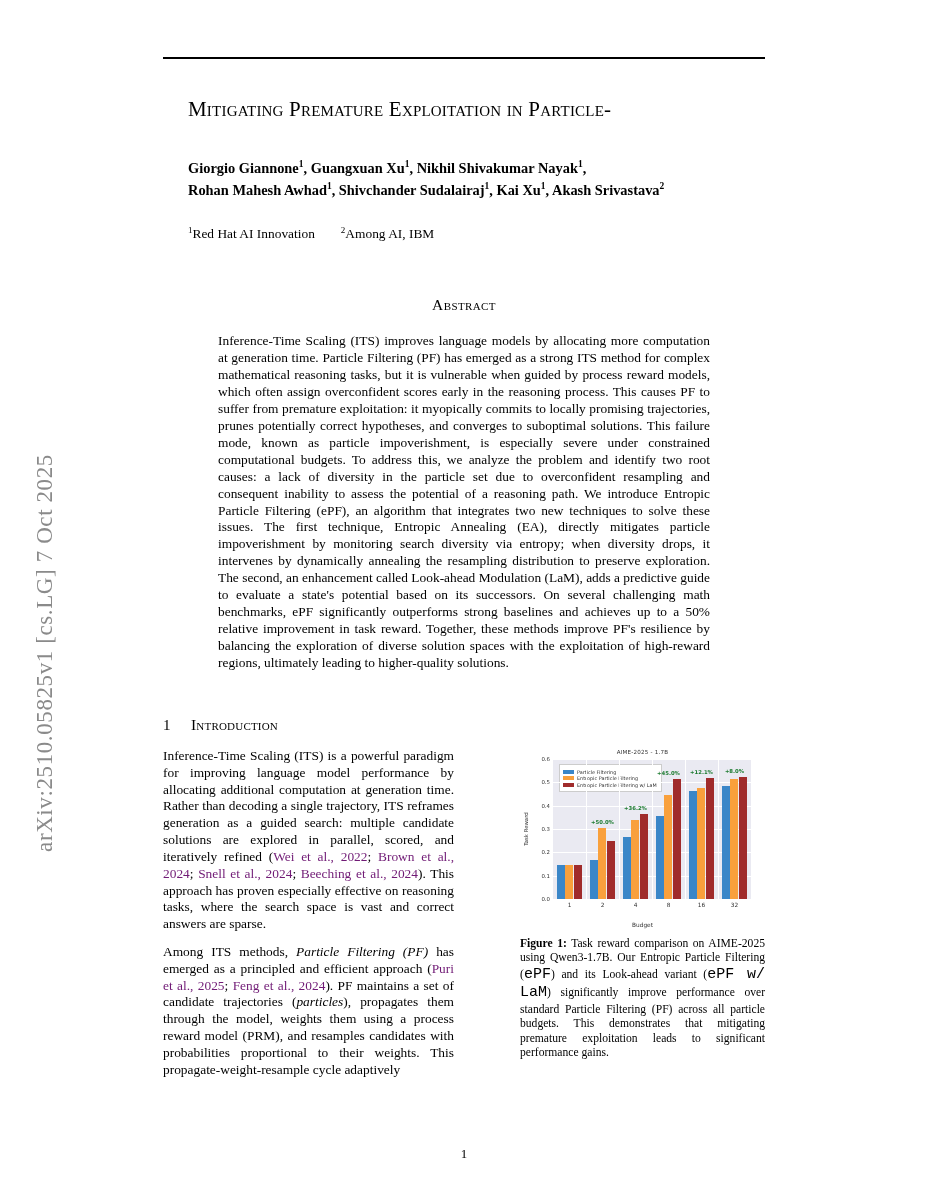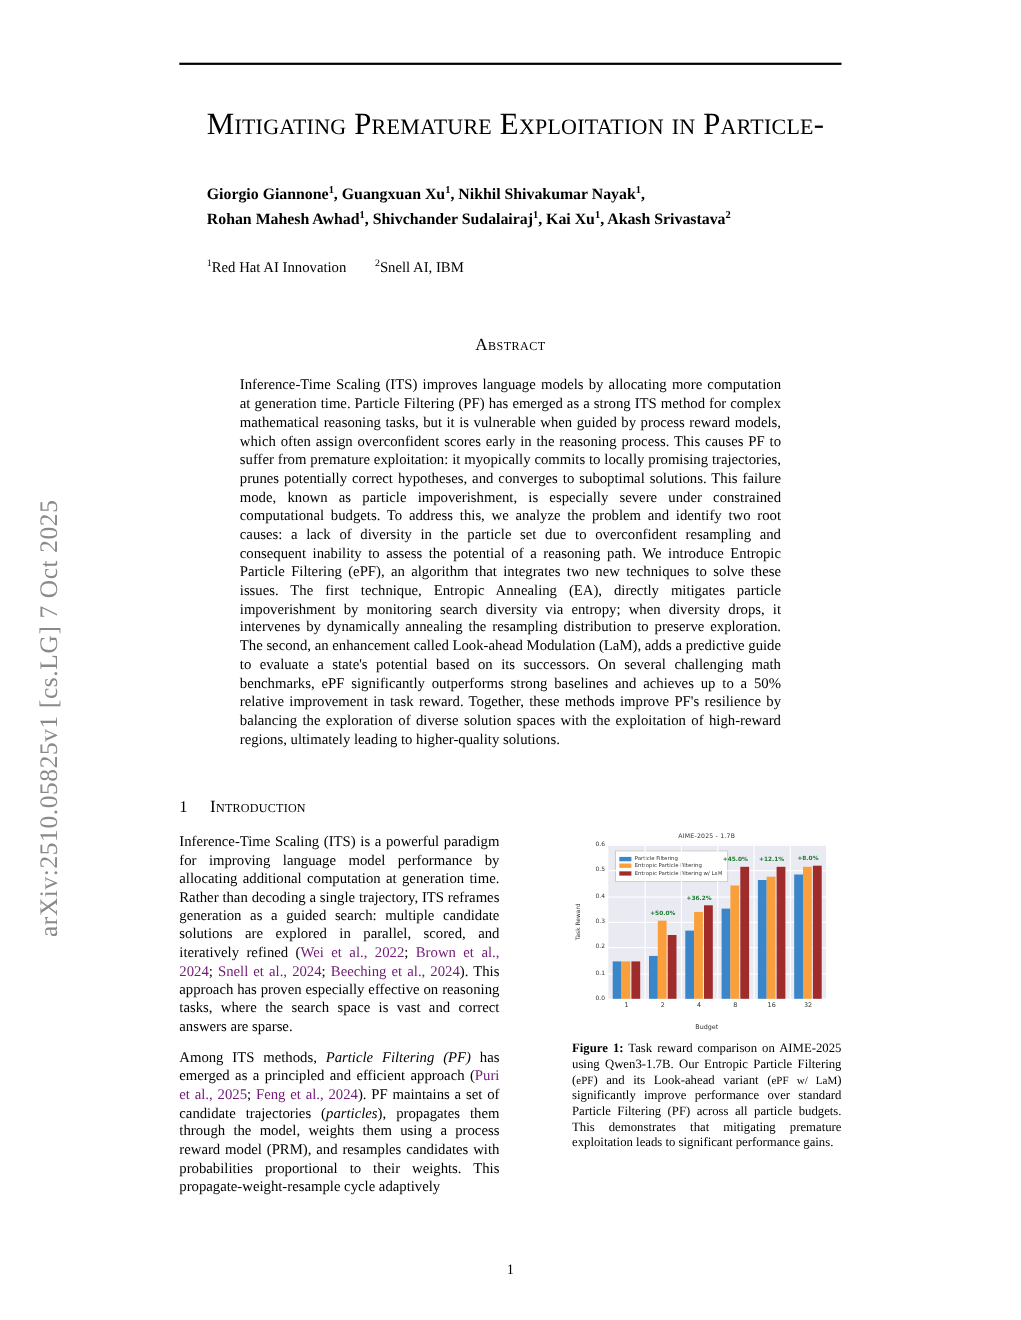--- a/index.html
+++ b/index.html
@@ -19,21 +19,21 @@
     font-size:23px;color:#8a8a8a;letter-spacing:.6px;white-space:nowrap;
   }
 
   
   .top-rule{position:absolute;left:163px;top:57px;width:602px;height:2px;background:#000;}
 
   
   .content{position:absolute;left:163px;top:96px;width:602px;}
 
   .title{
-    font-size:28px;line-height:1.30;font-weight:400;
+    font-size:21px;line-height:1.30;font-weight:400;
     letter-spacing:.2px;margin:0 0 0 25px;
     font-variant:small-caps;
   }
   .title .ln{display:block;}
 
   .authors{
     margin:34px 0 0 25px;font-size:14.4px;font-weight:bold;line-height:1.48;
   }
   .authors sup{font-weight:bold;font-size:9.5px;vertical-align:super;}
 
@@ -112,21 +112,21 @@
     border:.5px solid #ccc;padding:3px 4px 3px 3px;
   }
   .lgrow{display:flex;align-items:center;margin:.6px 0;}
   .lgsw{width:11px;height:4.2px;margin-right:3px;flex:none;}
   .lgtx{font-family:"DejaVu Sans", sans-serif;font-size:4.9px;color:#333;white-space:nowrap;}
 
   .figcap{
     margin-top:9px;font-size:11.6px;line-height:1.24;text-align:justify;
   }
   .figcap b{font-weight:bold;}
-  .mono{font-family:Liberation Serif, serif;font-size:10px;}
+  .mono{font-family:Liberation Mono, monospace;font-size:15px;}
 
   .fullwidth{clear:both;padding-top:2px;}
   .fullwidth p{
     margin:0;font-size:13.4px;line-height:1.255;text-align:justify;
   }
 
   .pageno{
     position:absolute;left:0;right:0;bottom:38px;text-align:center;font-size:13px;
   }
 </style>
@@ -144,21 +144,21 @@
     <h1 class="title">
       <span class="ln">Mitigating Premature Exploitation in Particle-</span>
     </h1>
 
     <div class="authors">
       <div>Giorgio Giannone<sup>1</sup>, Guangxuan Xu<sup>1</sup>, Nikhil Shivakumar Nayak<sup>1</sup>,</div>
       <div>Rohan Mahesh Awhad<sup>1</sup>, Shivchander Sudalairaj<sup>1</sup>, Kai Xu<sup>1</sup>, Akash Srivastava<sup>2</sup></div>
     </div>
 
     <div class="affils">
-      <sup>1</sup><span>Red Hat AI Innovation</span><span class="gap"></span><sup>2</sup><span>Snell AI, IBM</span>
+      <sup>1</sup><span>Red Hat AI Innovation</span><span class="gap"></span><sup>2</sup><span>Among AI, IBM</span>
     </div>
 
     <div class="abs-head">Abstract</div>
     <div class="abstract">Inference-Time Scaling (ITS) improves language models by allocating more computation at generation time. Particle Filtering (PF) has emerged as a strong ITS method for complex mathematical reasoning tasks, but it is vulnerable when guided by process reward models, which often assign overconfident scores early in the reasoning process. This causes PF to suffer from premature exploitation: it myopically commits to locally promising trajectories, prunes potentially correct hypotheses, and converges to suboptimal solutions. This failure mode, known as particle impoverishment, is especially severe under constrained computational budgets. To address this, we analyze the problem and identify two root causes: a lack of diversity in the particle set due to overconfident resampling and consequent inability to assess the potential of a reasoning path. We introduce Entropic Particle Filtering (ePF), an algorithm that integrates two new techniques to solve these issues. The first technique, Entropic Annealing (EA), directly mitigates particle impoverishment by monitoring search diversity via entropy; when diversity drops, it intervenes by dynamically annealing the resampling distribution to preserve exploration. The second, an enhancement called Look-ahead Modulation (LaM), adds a predictive guide to evaluate a state's potential based on its successors. On several challenging math benchmarks, ePF significantly outperforms strong baselines and achieves up to a 50% relative improvement in task reward. Together, these methods improve PF's resilience by balancing the exploration of diverse solution spaces with the exploitation of high-reward regions, ultimately leading to higher-quality solutions.</div>
 
     <div class="sec-head">
       <span class="num">1</span><span class="nm">Introduction</span>
     </div>
 
     <div class="cols">

